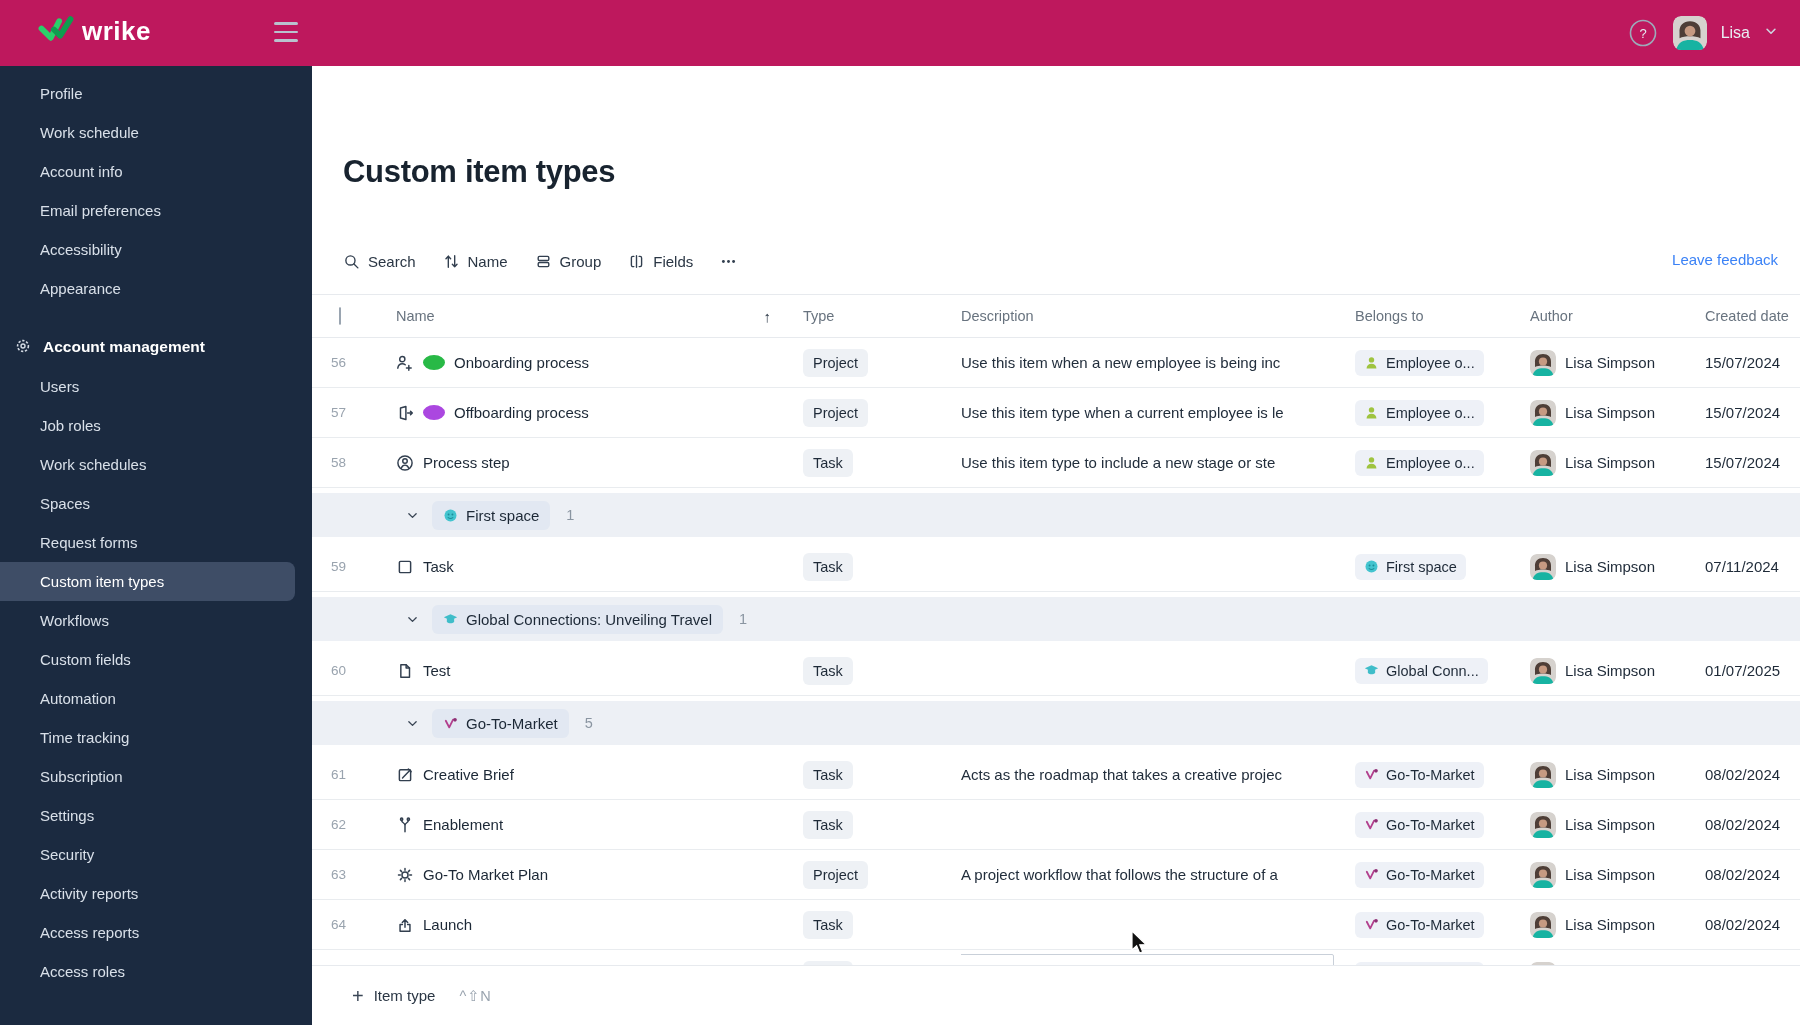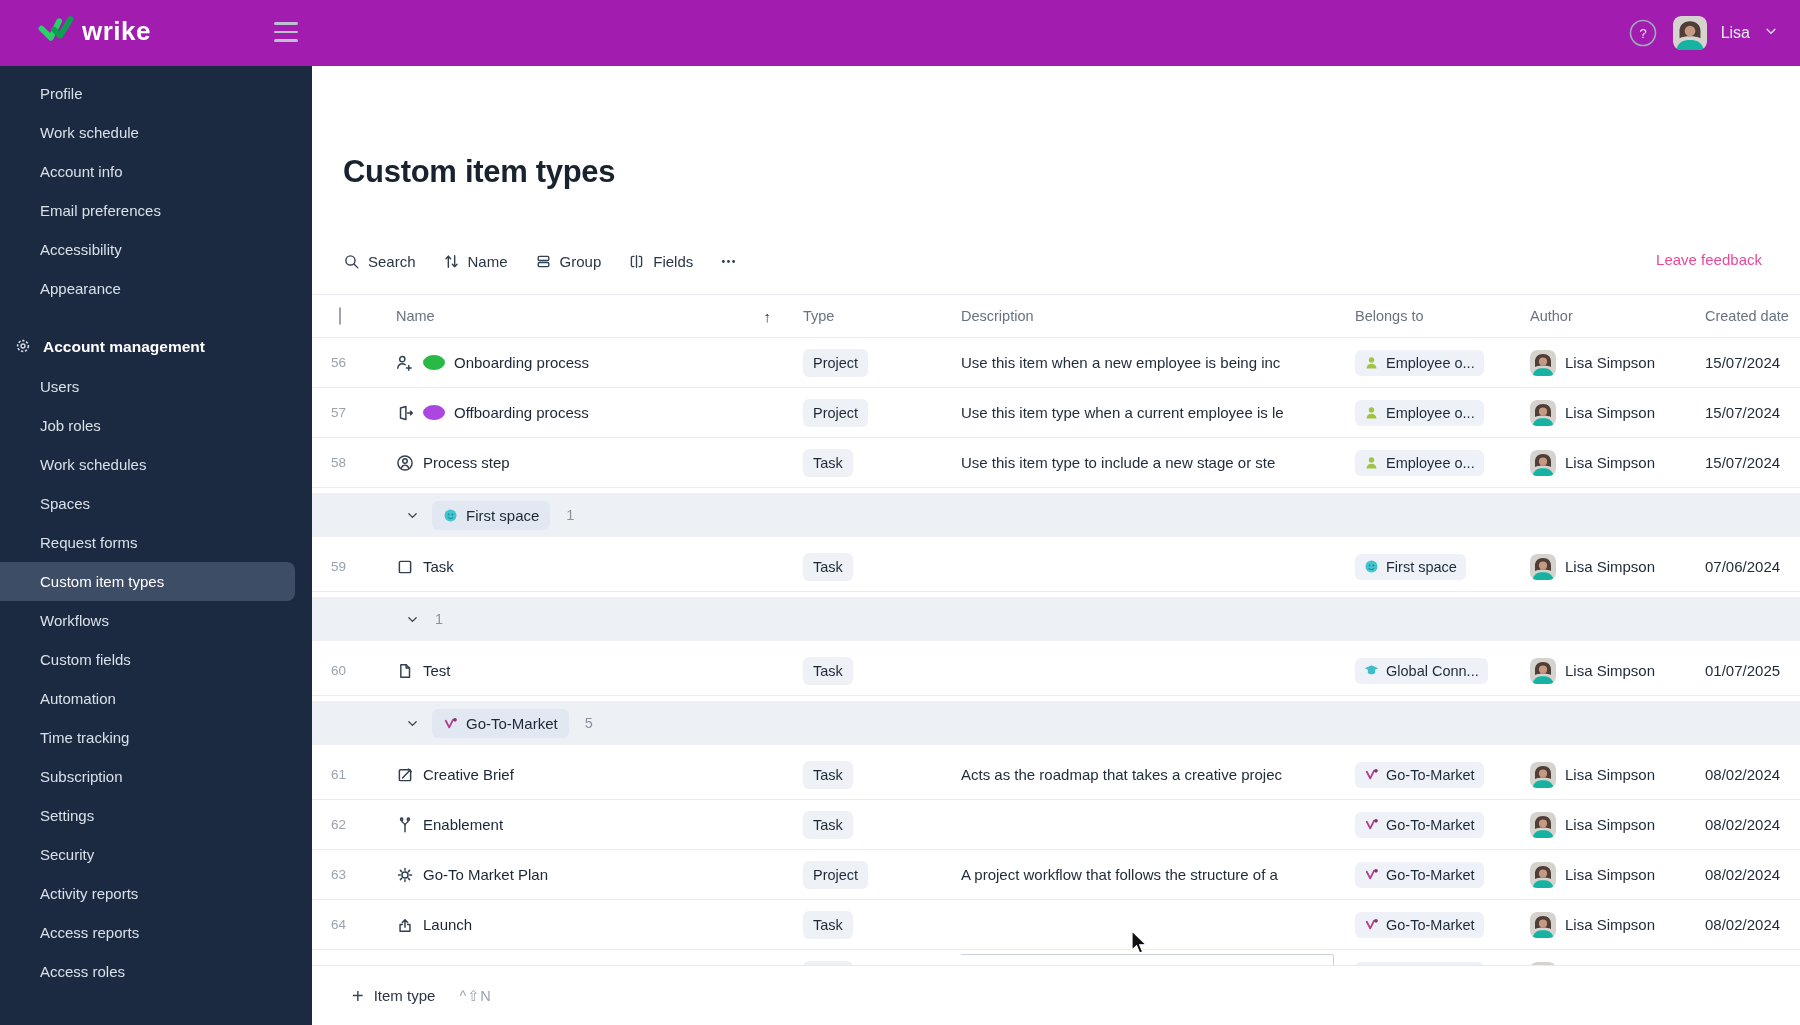--- a/index.html
+++ b/index.html
@@ -1,20 +1,20 @@
 <!DOCTYPE html>
 <html><head>
 <meta charset="utf-8">
 <style>
   * { margin:0; padding:0; box-sizing:border-box; }
   html,body { width:1800px; height:1025px; overflow:hidden; font-family:"Liberation Sans", sans-serif; background:#fff; }
   .app { position:relative; width:1800px; height:1025px; }
 
   
-  .topbar { position:absolute; left:0; top:0; width:1800px; height:66px; background:#a21caf; z-index:5; }
+  .topbar { position:absolute; left:0; top:0; width:1800px; height:66px; background:#be185d; z-index:5; }
   .logo { position:absolute; left:38px; top:16px; display:flex; align-items:center; gap:8px; }
   .logo-word { color:#fff; font-size:26px; font-weight:700; letter-spacing:.5px; }
   .hamburger { position:absolute; left:274px; top:22px; width:24px; height:20px; display:flex; flex-direction:column; justify-content:space-between; cursor:pointer; }
   .hamburger span { display:block; height:2.6px; background:#b9c2ce; border-radius:2px; }
   .top-right { position:absolute; right:22px; top:0; height:66px; display:flex; align-items:center; gap:14px; }
   .help-btn { width:32px; height:32px; border-radius:50%; display:flex; align-items:center; justify-content:center; }
   .avatar { display:inline-block; border-radius:8px; overflow:hidden; line-height:0; }
   .user-name { color:#e9eef4; font-size:16px; }
 
   
@@ -24,21 +24,21 @@
   .side-item.active { background:#3e4d66; border-radius:0 8px 8px 0; margin-right:17px; color:#fff; }
   .side-gap { height:19px; }
   .side-scroll-thumb { position:absolute; right:4px; top:382px; width:5px; height:160px; border-radius:3px; background:rgba(160,175,195,.35); }
 
   
   .main { position:absolute; left:312px; top:66px; width:1488px; height:959px; background:#fff; overflow:hidden; }
   .page-title { position:absolute; left:31px; top:88px; font-size:31px; font-weight:700; color:#18232f; letter-spacing:-.3px; }
 
   .toolbar { position:absolute; left:31px; top:178px; height:34px; display:flex; align-items:center; gap:27px; }
   .tb-btn { display:flex; align-items:center; gap:8px; font-size:15px; color:#2a3644; cursor:pointer; }
-  .leave-feedback { position:absolute; right:38px; top:185px; font-size:15px; color:#ec4899; cursor:pointer;text-align:right; }
+  .leave-feedback { position:absolute; right:22px; top:185px; font-size:15px; color:#3b82f6; cursor:pointer;text-align:right; }
 
   
   .table { position:absolute; left:0; top:228px; width:1488px; }
   .grid-row { display:grid; grid-template-columns:84px 407px 158px 394px 175px 175px 1fr; align-items:center; }
   .thead { height:44px; border-top:1px solid #e7eaee; border-bottom:1px solid #e7eaee; color:#68737f; font-size:14.5px; }
   .th-name { display:flex; align-items:center; }
   .sort-arrow { margin-left:auto; margin-right:32px; color:#2c3947; font-size:15px; }
   .hcb { margin-left:27px; }
   .cb { width:20px; height:20px; border:1.6px solid #9aa5b1; border-radius:6px; background:#fbfcfd; cursor:pointer; }
   .cb.soft { border-color:#b7c0ca; background:#f4f6f8; }
@@ -364,28 +364,37 @@
        </span></div>
      <div class="cell-author">
        <span class="avatar" style="border-radius:7px"><svg width="26" height="26" viewBox="0 0 26 26">
                   <rect width="26" height="26" rx="6" fill="#d6d2ce"></rect>
                   <path d="M5 13 C4.5 7 8 4 13 4 C18 4 21.5 7 21 13 L21 17 C17 15 9 15 5 17 Z" fill="#4e3e37"></path>
                   <circle cx="13" cy="11.5" r="4.1" fill="#c69a82"></circle>
                   <path d="M2.5 26 C3.5 20 8 18.3 13 18.3 C18 18.3 22.5 20 23.5 26 Z" fill="#17b3a2"></path>
                 </svg></span>
        <span>Lisa Simpson</span>
      </div>
-     <div class="cell-created">07/06/2024</div>
+     <div class="cell-created">07/11/2024</div>
           </div>
           <div class="band">
             <span class="band-chevron">
               <svg width="13" height="13" viewBox="0 0 16 16">
                 <path d="M3.5 5.8 L8 10.3 L12.5 5.8" stroke="#394554" stroke-width="1.6" fill="none" stroke-linecap="round" stroke-linejoin="round"></path>
               </svg>
             </span>
+       <span class="band-pill">
+         <span style="display:inline-flex">
+                <svg width="15" height="15" viewBox="0 0 14 14">
+                  <polygon points="7,2 13.2,5 7,8 0.8,5" fill="#3fbdc9"></polygon>
+                  <path d="M3.6 6.4 V9.4 C5.3 10.9 8.7 10.9 10.4 9.4 V6.4 Z" fill="#3fbdc9"></path>
+                </svg>
+              </span>
+         <span>Global Connections: Unveiling Travel</span>
+       </span>
        <span class="band-count">1</span>
           </div>
           <div class="grid-row item-row">
             <div class="cell-num">60</div>
             <div class="cell-name">
        <span class="row-ic">
                 <svg width="18" height="18" viewBox="0 0 16 16">
                   <path d="M4.3 2.4 h4.7 l3 3 v8.2 h-7.7 z" stroke="#323f4f" stroke-width="1.3" fill="none" stroke-linecap="round" stroke-linejoin="round"></path>
                   <path d="M9 2.4 v3 h3" stroke="#323f4f" stroke-width="1.3" fill="none" stroke-linecap="round" stroke-linejoin="round"></path>
                 </svg>

